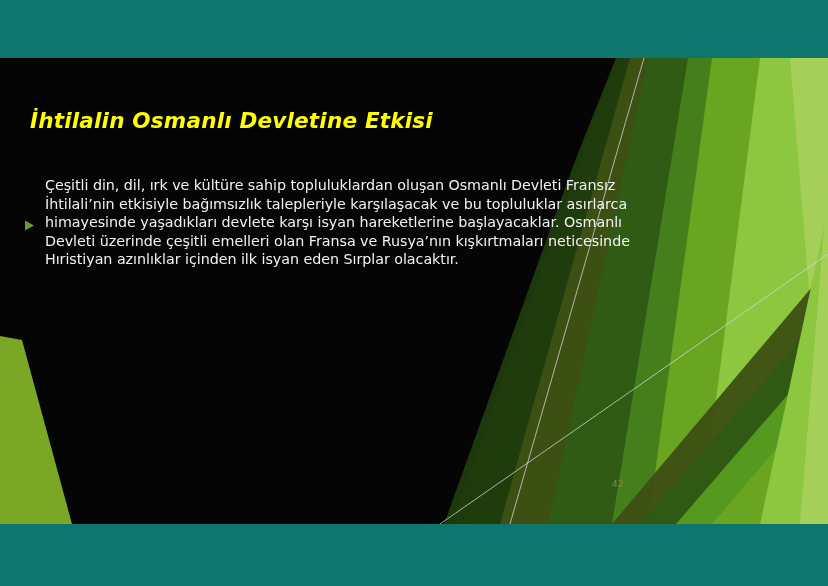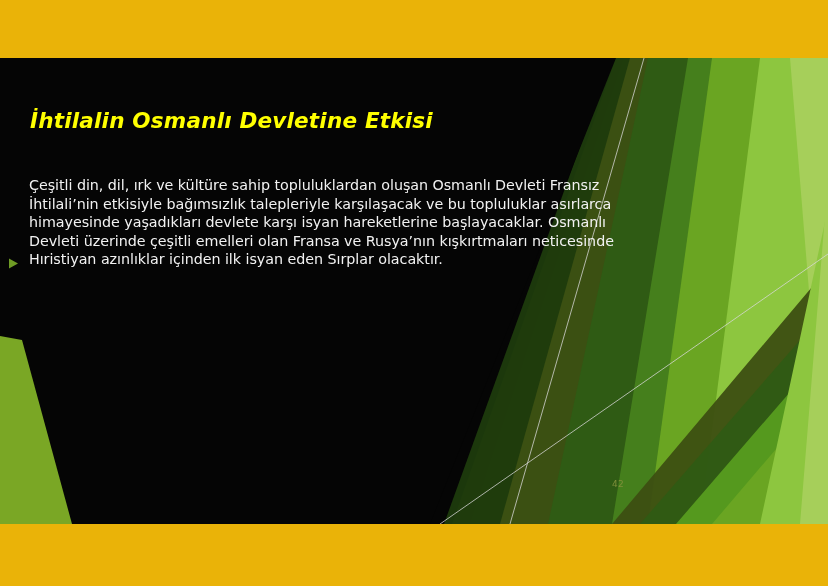--- a/index.html
+++ b/index.html
@@ -13,21 +13,21 @@
     height: 586px;
     overflow: hidden;
     font-family: "Liberation Sans", sans-serif;
   }
 
   
   #page {
     position: relative;
     width: 828px;
     height: 586px;
-    background: #eab308;
+    background: #0f766e;
   }
 
   
   #slide {
     position: absolute;
     left: 0px;
     top: 58px;
     width: 828px;
     height: 466px;
     background: #050505;
@@ -57,25 +57,25 @@
     font-weight: bold;
     font-style: italic;
     letter-spacing: 0.2px;
     line-height: 1.2;
     white-space: nowrap;
   }
 
   
   #body-block {
     position: absolute;
-    left: 8px;
+    left: 24px;
     top: 118px;
     width: 620px;
     display: flex;
-    align-items: flex-end;
+    align-items: center;
   }
   #bullet-icon {
     flex: 0 0 auto;
     width: 16px;
     margin-top: 6px;
     margin-right: 5px;
     line-height: 0;
   }
   #bullet-text {
     flex: 1 1 auto;

